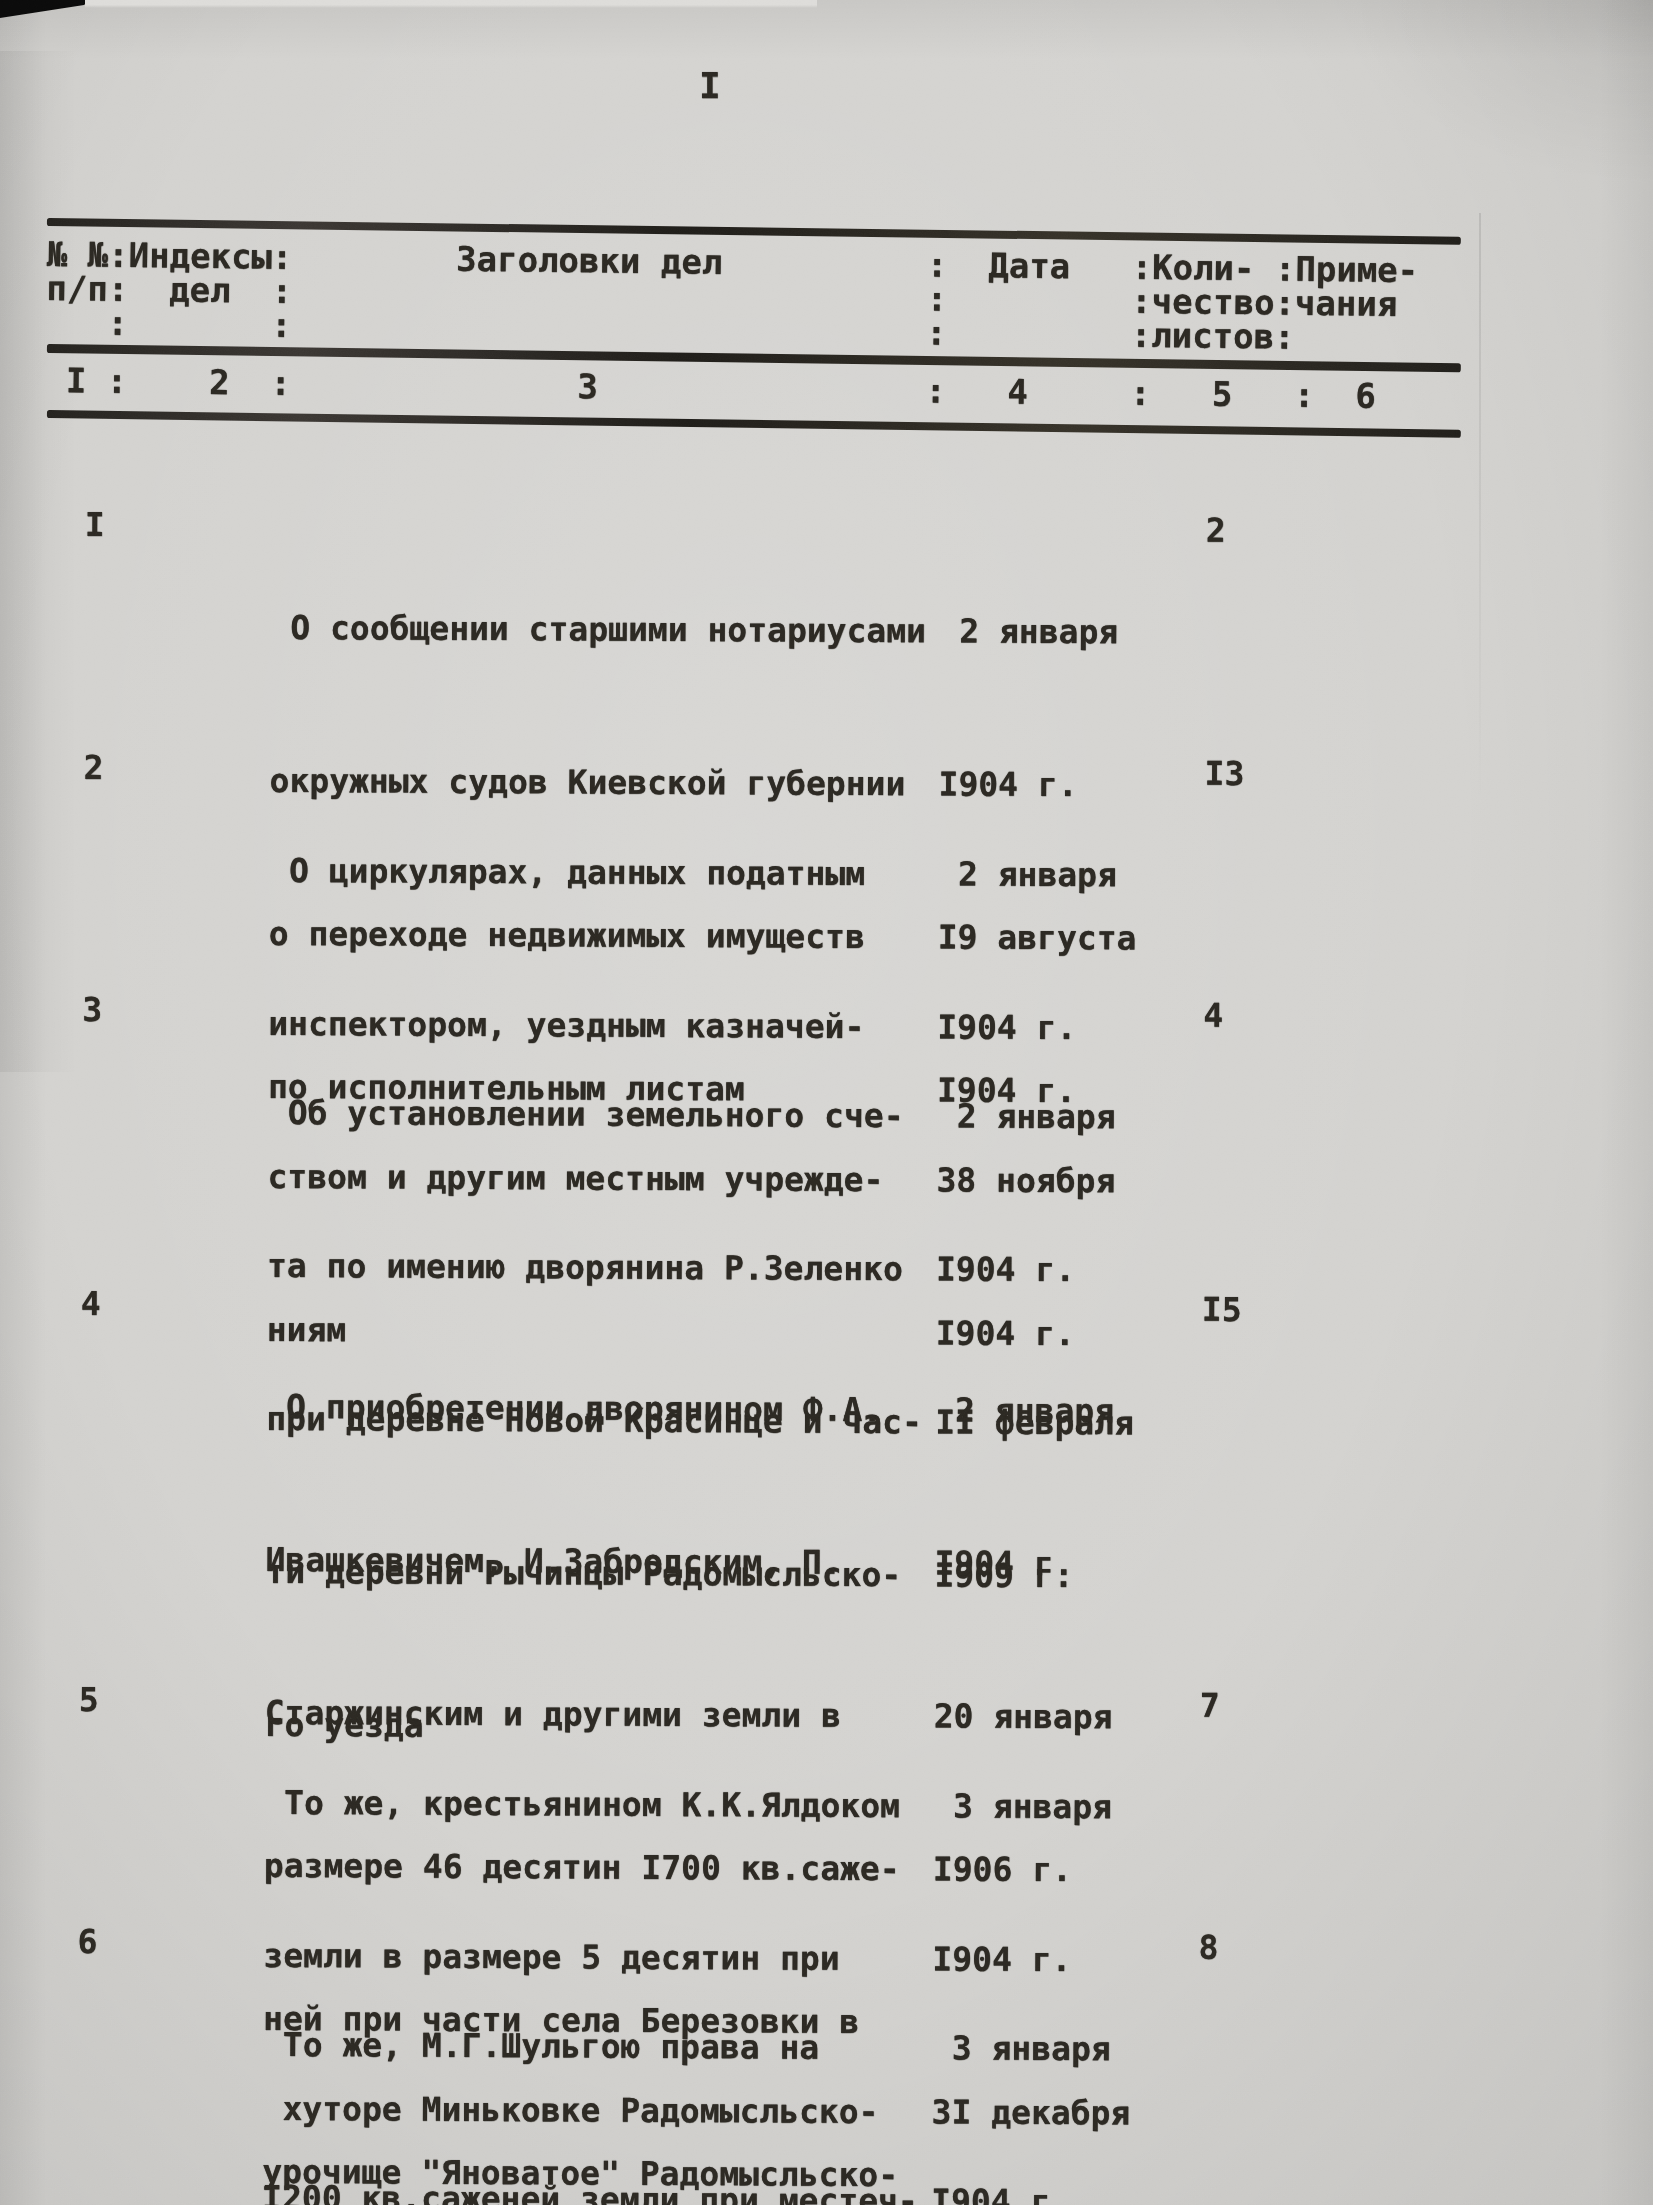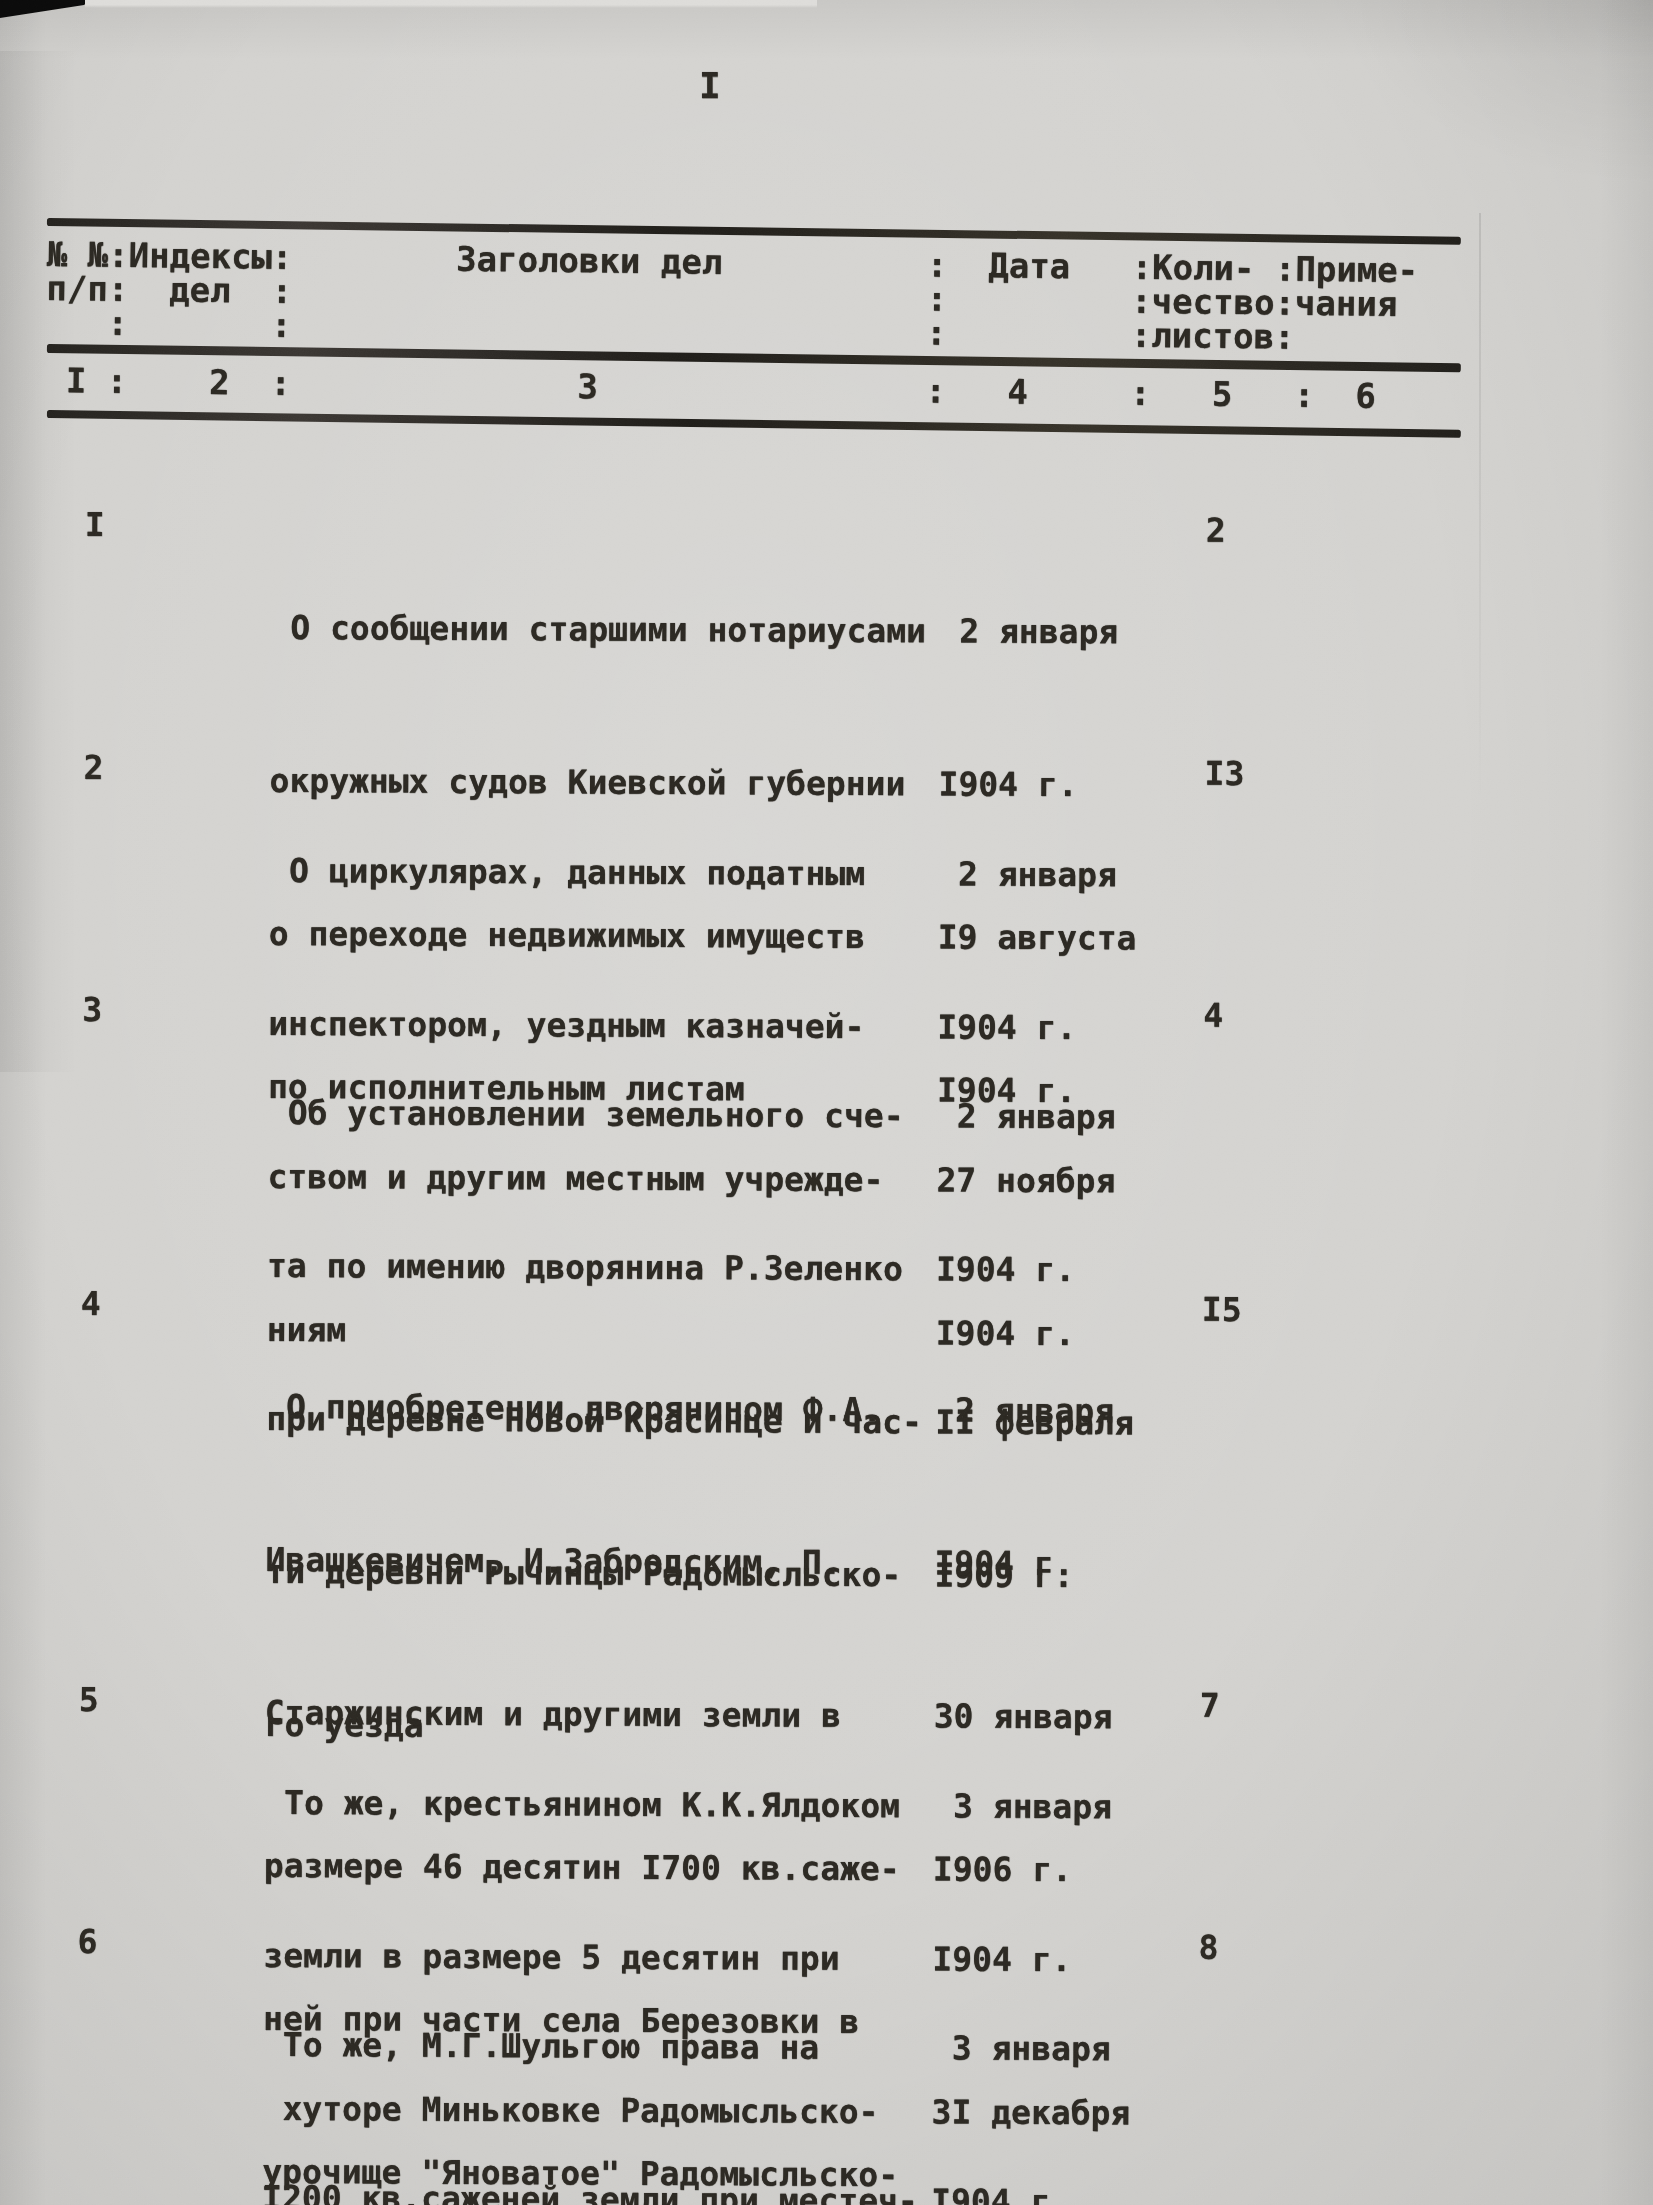--- a/index.html
+++ b/index.html
@@ -99,21 +99,21 @@
       <div class="num">2</div>
       <div class="tcol">
         <div> О циркулярах, данных податным</div>
         <div>инспектором, уездным казначей-</div>
         <div>ством и другим местным учрежде-</div>
         <div>ниям</div>
       </div>
       <div class="dcol">
         <div> 2 января</div>
         <div>I904 г.</div>
-        <div>27 ноября</div>
+        <div>38 ноября</div>
         <div>I904 г.</div>
       </div>
       <div class="cnt">I3</div>
     </div>
 
     <div class="entry ink" style="top:984px">
       <div class="num">3</div>
       <div class="tcol">
         <div> Об установлении земельного сче-</div>
         <div>та по имению дворянина Р.Зеленко</div>
@@ -137,21 +137,21 @@
         <div>Ивашкевичем, И.Забродским, П.</div>
         <div>Старжинским и другими земли в</div>
         <div>размере 46 десятин I700 кв.саже-</div>
         <div>ней при части села Березовки в</div>
         <div>урочище "Яноватое" Радомысльско-</div>
         
       </div>
       <div class="dcol">
         <div> 2 января</div>
         <div>I904 г.</div>
-        <div>30 января</div>
+        <div>20 января</div>
         <div>I906 г.</div>
       </div>
       <div class="cnt">I5</div>
     </div>
 
     <div class="entry ink" style="top:1674px">
       <div class="num">5</div>
       <div class="tcol">
         <div> То же, крестьянином К.К.Ялдоком</div>
         <div>земли в размере 5 десятин при</div>

